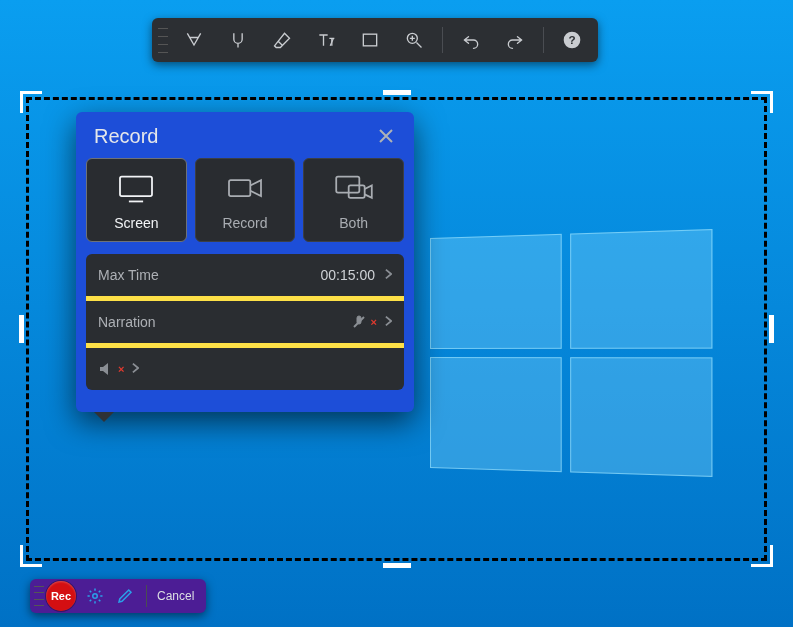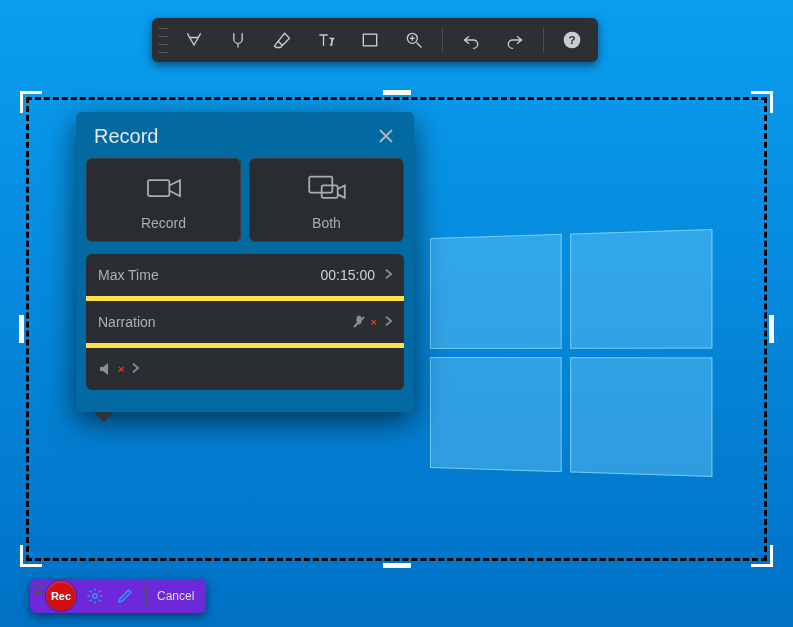--- a/index.html
+++ b/index.html
@@ -83,21 +83,21 @@
   }
   .midhandle.t { left: calc(50% - 14px); top: -1px; width: 28px; height: 5px; }
   .midhandle.b { left: calc(50% - 14px); bottom: -1px; width: 28px; height: 5px; }
   .midhandle.l { left: -1px; top: calc(50% - 14px); width: 5px; height: 28px; }
   .midhandle.r { right: -1px; top: calc(50% - 14px); width: 5px; height: 28px; }
 
   
   .bottom-bar {
     position: absolute;
     left: 30px; top: 579px;
-    background: #6d28d9;
+    background: #4c1d95;
     border-radius: 6px;
     padding: 2px 2px;
     display: flex;
     align-items: center;
     box-shadow: 0 3px 10px rgba(0,0,0,0.5);
   }
   .bottom-bar .grip {
     width: 10px; height: 26px;
     display: flex; flex-direction: column; justify-content: space-around;
     margin: 0 2px 0 2px;
@@ -125,21 +125,21 @@
   .cancel-btn {
     color: #dcdfe3; font-size: 12px;
     padding: 4px 10px 4px 4px;
   }
 
   
   .record-panel {
     position: absolute;
     left: 76px; top: 112px;
     width: 338px;
-    background: #0369a1;
+    background: #1d4ed8;
     border-radius: 6px;
     box-shadow: 0 10px 30px rgba(0,0,0,0.6);
     color: #d9dcdf;
   }
   .record-panel::after {
     content: "";
     position: absolute;
     left: 18px; bottom: -10px;
     border-left: 10px solid transparent;
     border-right: 10px solid transparent;
@@ -297,20 +297,27 @@
   <div class="rp-header">
     <div class="rp-title">Record</div>
     <div class="rp-close">
       <svg viewBox="0 0 14 14">
           <path d="M1 1 L13 13 M13 1 L1 13"></path>
         </svg>
     </div>
   </div>
   <div class="rp-body">
     <div class="source-row">
+      <div class="source-btn selected">
+        <svg viewBox="0 0 48 36">
+            <rect x="6" y="4" width="36" height="22" rx="2"></rect>
+            <line x1="16" y1="32" x2="32" y2="32"></line>
+          </svg>
+        <span>Screen</span>
+      </div>
       <div class="source-btn">
         <svg viewBox="0 0 48 36">
             <rect x="6" y="8" width="24" height="18" rx="2"></rect>
             <path d="M30 14 L42 8 V26 L30 20"></path>
           </svg>
         <span>Record</span>
       </div>
       <div class="source-btn">
         <svg viewBox="0 0 48 36">
             <rect x="4" y="4" width="26" height="18" rx="2"></rect>

